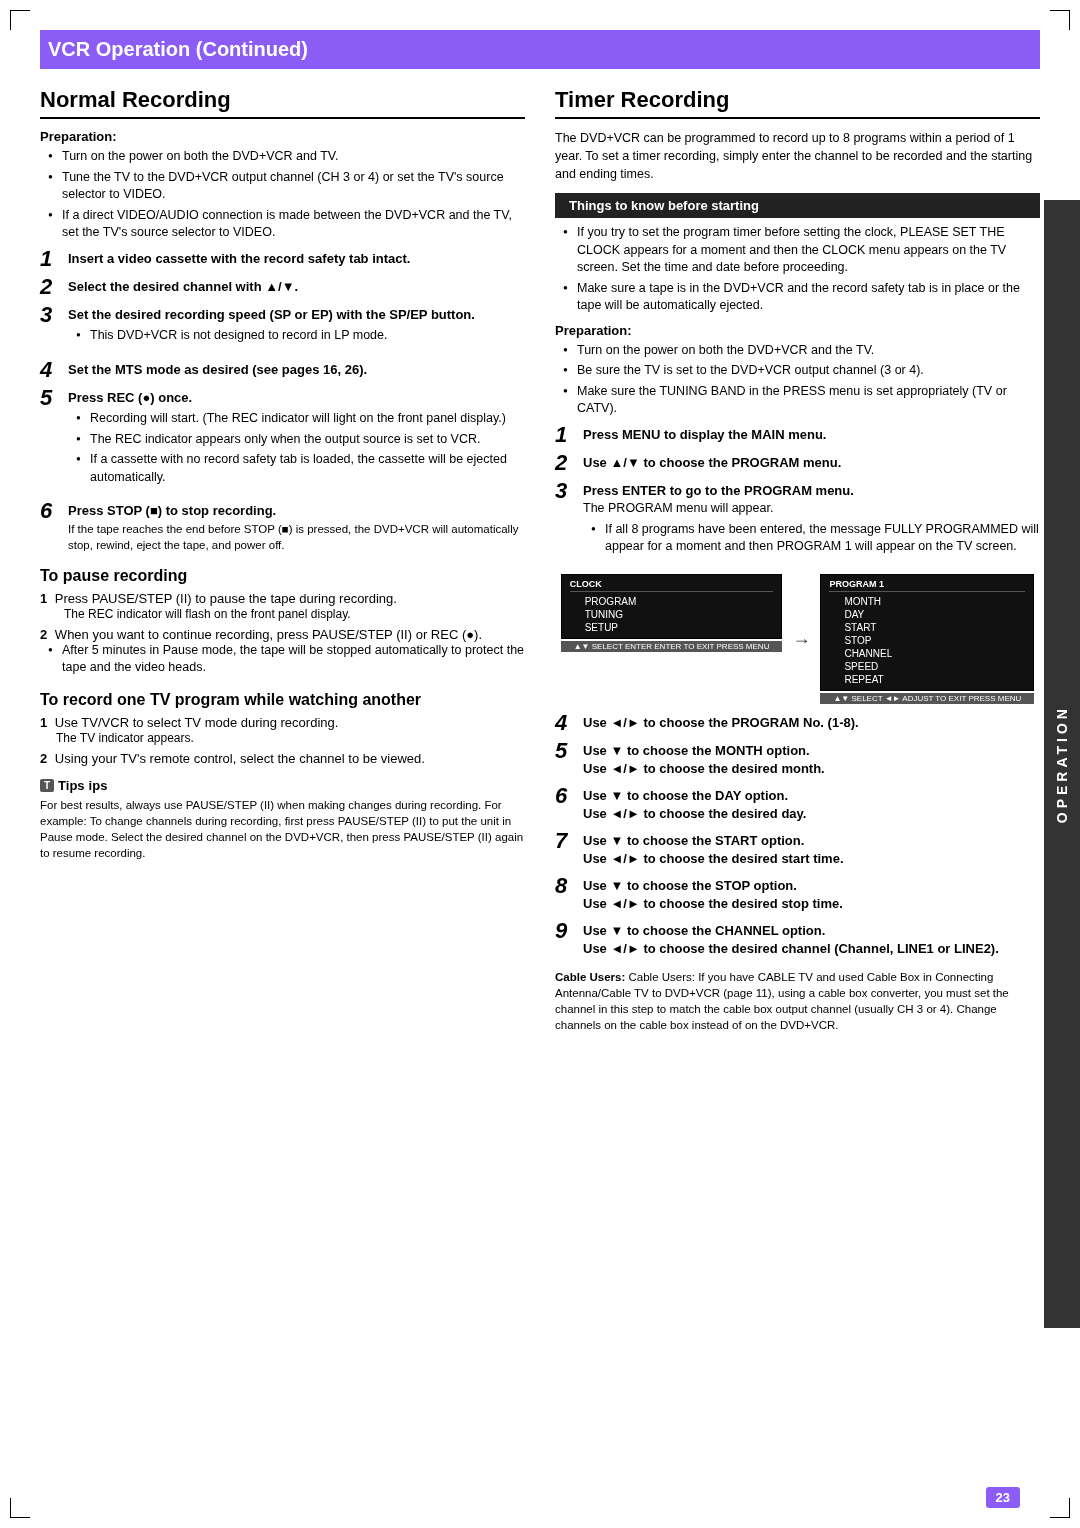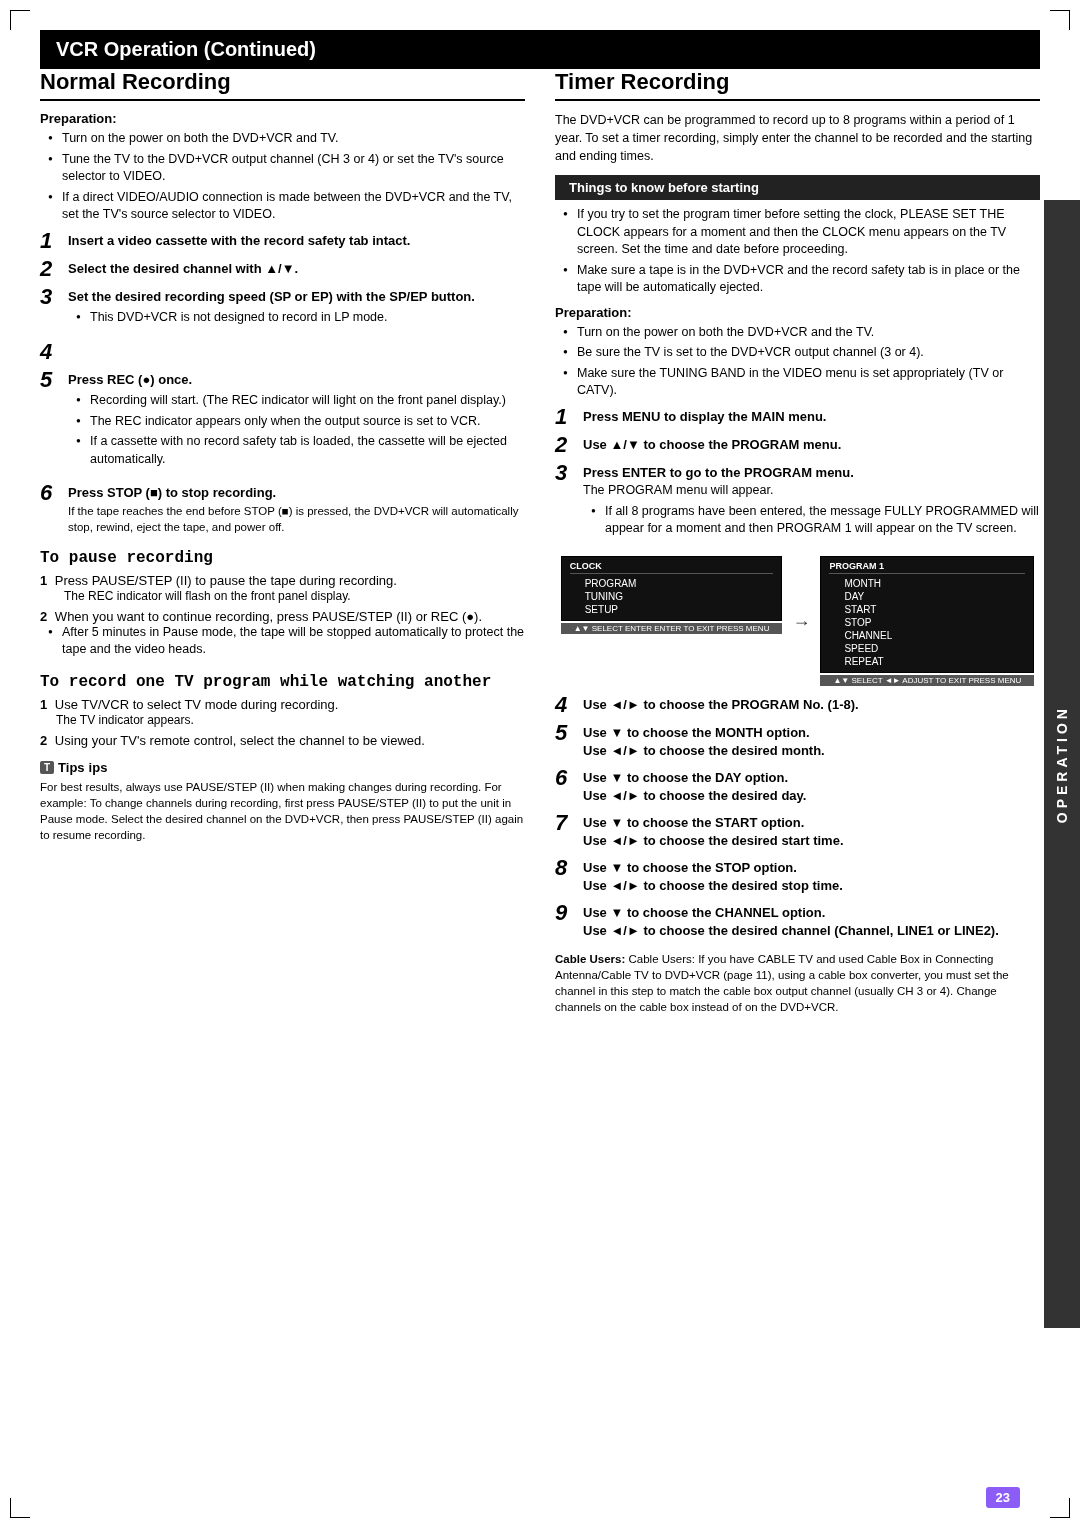--- a/index.html
+++ b/index.html
@@ -28,25 +28,26 @@
       border-color: #000;
       border-style: solid;
     }
     .corner-tl { top: 10px; left: 10px; border-width: 1px 0 0 1px; }
     .corner-tr { top: 10px; right: 10px; border-width: 1px 1px 0 0; }
     .corner-bl { bottom: 10px; left: 10px; border-width: 0 0 1px 1px; }
     .corner-br { bottom: 10px; right: 10px; border-width: 0 1px 1px 0; }
 
     
     .header-bar {
-      background: #000000;
+      background: #8b5cf6;
       color: #fff;
       font-size: 20px;
       font-weight: bold;
-      padding: 8px 16px;
+      padding: 8px 8px;
+      margin-bottom: 18px;
     }
 
     
     .columns {
       display: flex;
       gap: 30px;
       flex: 1;
     }
     .col-left {
       flex: 1;
@@ -233,21 +234,20 @@
     .small-note {
       font-size: 11.5px;
       line-height: 1.4;
     }
 
     .subsection-heading {
       font-size: 16px;
       font-weight: bold;
       margin-top: 14px;
       margin-bottom: 6px;
-      font-family: Liberation Mono, monospace;
     }
 
     .pause-section {
       margin-top: 14px;
     }
   </style>
 </head>
 <body>
 
 <div class="page-container">
@@ -296,20 +296,23 @@
         <div class="step-content">
           <strong>Set the desired recording speed (SP or EP) with the SP/EP button.</strong>
           <ul class="bullet-list">
             <li>This DVD+VCR is not designed to record in LP mode.</li>
           </ul>
         </div>
       </div>
 
       <div class="step">
         <div class="step-num">4</div>
+        <div class="step-content">
+          <strong>Set the MTS mode as desired (see pages 16, 26).</strong>
+        </div>
       </div>
 
       <div class="step">
         <div class="step-num">5</div>
         <div class="step-content">
           <strong><span>Press REC (●) once.</span></strong>
           <ul class="bullet-list">
             <li>Recording will start. (The REC indicator will light on the front panel display.)</li>
             <li>The REC indicator appears only when the output source is set to VCR.</li>
             <li>If a cassette with no record safety tab is loaded, the cassette will be ejected automatically.</li>
@@ -373,21 +376,21 @@
       <div class="things-box">Things to know before starting</div>
       <ul class="bullet-list">
         <li>If you try to set the program timer before setting the clock, PLEASE SET THE CLOCK appears for a moment and then the CLOCK menu appears on the TV screen. Set the time and date before proceeding.</li>
         <li>Make sure a tape is in the DVD+VCR and the record safety tab is in place or the tape will be automatically ejected.</li>
       </ul>
 
       <p class="subsection-title">Preparation:</p>
       <ul class="bullet-list">
         <li>Turn on the power on both the DVD+VCR and the TV.</li>
         <li>Be sure the TV is set to the DVD+VCR output channel (3 or 4).</li>
-        <li>Make sure the TUNING BAND in the VIDEO menu is set appropriately (TV or CATV).</li>
+        <li>Make sure the TUNING BAND in the PRESS menu is set appropriately (TV or CATV).</li>
       </ul>
 
       <div class="step">
         <div class="step-num">1</div>
         <div class="step-content">
           <strong>Press MENU to display the MAIN menu.</strong>
         </div>
       </div>
 
       <div class="step">

